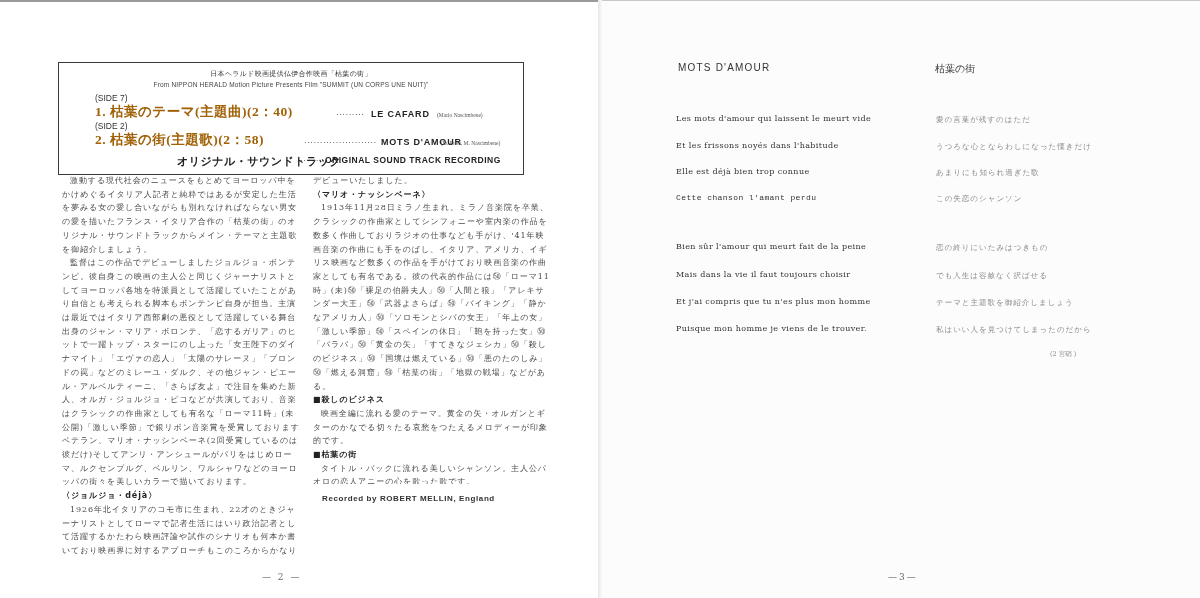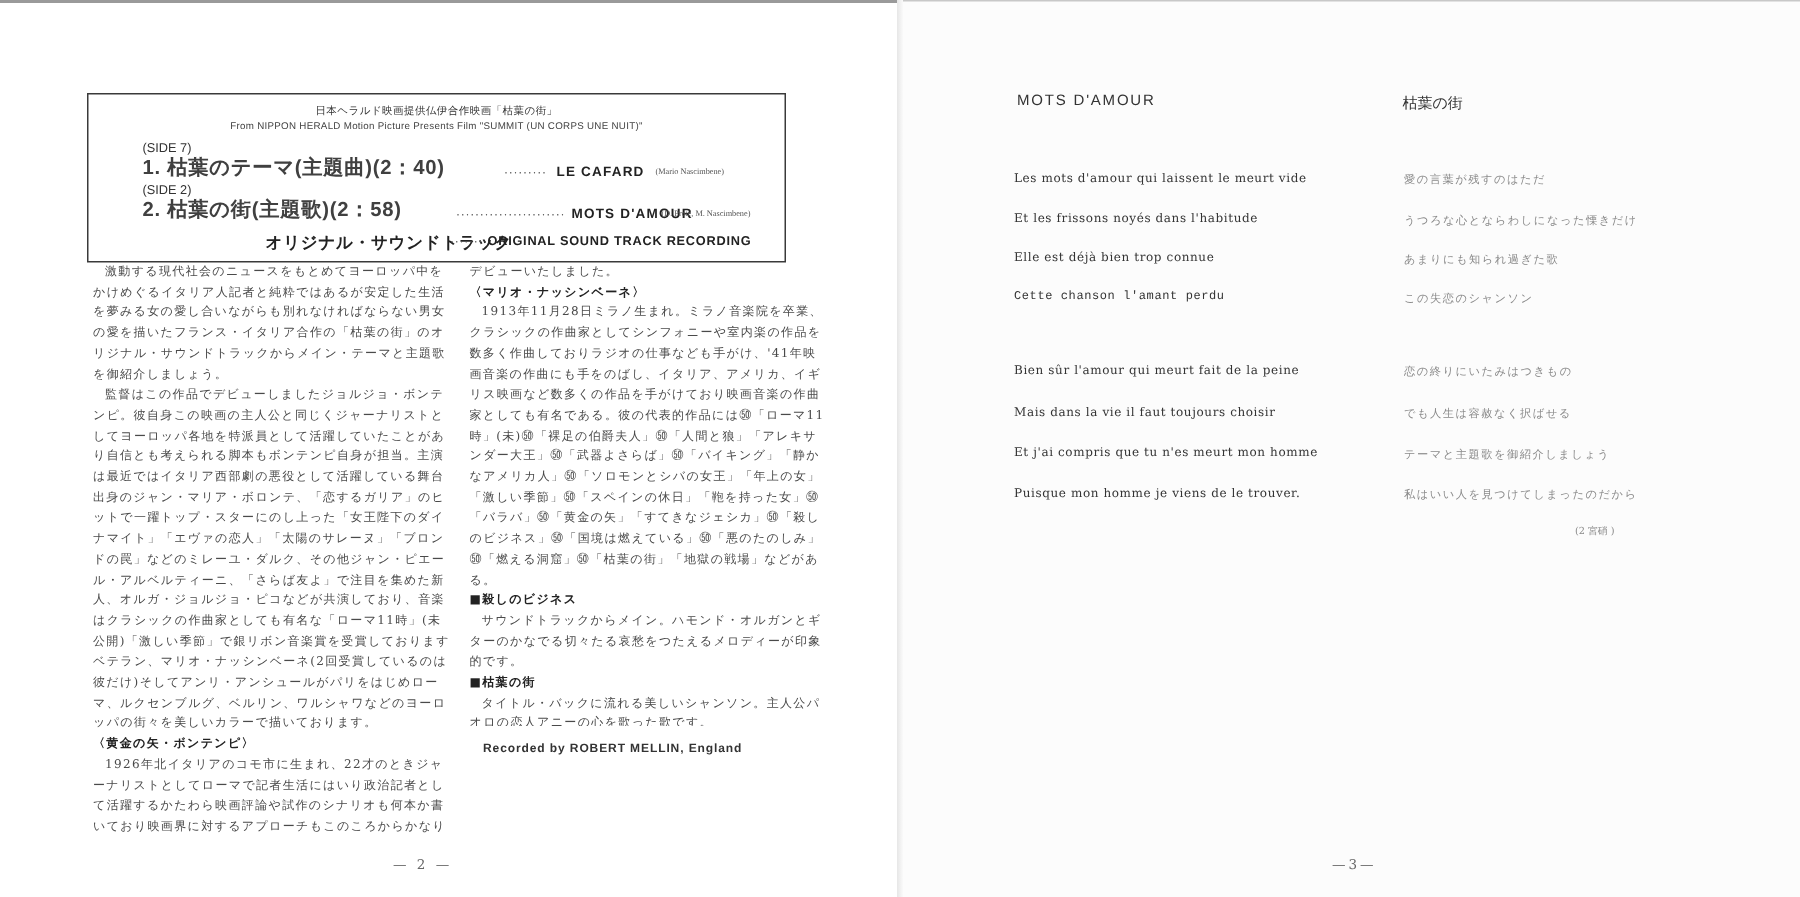--- a/index.html
+++ b/index.html
@@ -10,21 +10,21 @@
   .page-right { left:600px; width:600px; background:#fcfcfc; border-top:1px solid #c8c8c8; box-sizing:border-box; }
   .gutter { position:absolute; left:598px; top:0; width:4px; height:598px; background:linear-gradient(to right,#e6e6e6,#fafafa); }
 
   .credit-box { position:absolute; left:58px; top:46px; width:466px; height:113px;
                 border:1.5px solid #3a3a3a; box-sizing:border-box;margin-top:16px; }
   .box-hdr1 { position:absolute; left:0; right:0; top:6px; text-align:center; font-family:"DejaVu Sans",sans-serif;
               font-size:7px; color:#333; letter-spacing:0.3px; }
   .box-hdr2 { position:absolute; left:0; right:0; top:18px; text-align:center; font-family:"Liberation Sans",sans-serif;
               font-size:6.5px; color:#444; letter-spacing:0.2px; }
   .side-lbl { position:absolute; left:36px; font-family:"Liberation Sans",sans-serif; font-size:8.5px; color:#333; }
-  .track { position:absolute; left:36px; font-family:Liberation Sans, sans-serif; font-size:13.5px; font-weight:bold; color:#404040; letter-spacing:0.5px; white-space:nowrap; }
+  .track { position:absolute; left:36px; font-family:Liberation Serif, serif; font-size:13.5px; font-weight:bold; color:#a16207; letter-spacing:0.5px; white-space:nowrap; }
   .dots { position:absolute; font-family:"Liberation Sans",sans-serif; font-size:8px; color:#555; letter-spacing:0.5px; white-space:nowrap; }
   .fr-title { position:absolute; font-family:"Liberation Sans",sans-serif; font-size:9px; font-weight:bold; color:#222; letter-spacing:0.8px; white-space:nowrap; }
   .composer { position:absolute; font-family:"Liberation Serif",serif; font-size:5.5px; color:#555; white-space:nowrap; }
   .ost-jp { position:absolute; left:118px; top:91px; font-family:"DejaVu Sans",sans-serif; font-size:11px; font-weight:bold; color:#222; letter-spacing:0.5px; white-space:nowrap; }
 
   .col { position:absolute; font-size:8px; line-height:13.7px; color:#4a4a4a; letter-spacing:0.9px; }
   .col p { margin:0; text-indent:1em; }
   .col .head { font-family:"DejaVu Sans",sans-serif; font-weight:bold; color:#222; text-indent:0; font-size:8px; }
   .col .noind { text-indent:0; }
   .recorded { position:absolute; left:322px; top:494px; font-family:"Liberation Sans",sans-serif; font-size:8px; font-weight:bold; color:#333; letter-spacing:0.6px; white-space:nowrap; }
@@ -60,30 +60,30 @@
   <div class="composer" style="left:382px; top:77px;">(D. Prete, M. Nascimbene)</div>
 
   <div class="ost-jp">オリジナル・サウンドトラック</div>
   <div class="dots" style="left:241px; top:93px;">·········</div>
   <div class="fr-title" style="left:266px; top:92px; font-size:8.5px; letter-spacing:0.5px;">ORIGINAL SOUND TRACK RECORDING</div>
 </div>
 
 <div class="col" style="left:62px; top:174px; width:238px; height:385px; overflow:hidden;">
   <p>激動する現代社会のニュースをもとめてヨーロッパ中をかけめぐるイタリア人記者と純粋ではあるが安定した生活を夢みる女の愛し合いながらも別れなければならない男女の愛を描いたフランス・イタリア合作の「枯葉の街」のオリジナル・サウンドトラックからメイン・テーマと主題歌を御紹介しましょう。</p>
   <p>監督はこの作品でデビューしましたジョルジョ・ボンテンピ。彼自身この映画の主人公と同じくジャーナリストとしてヨーロッパ各地を特派員として活躍していたことがあり自信とも考えられる脚本もボンテンピ自身が担当。主演は最近ではイタリア西部劇の悪役として活躍している舞台出身のジャン・マリア・ボロンテ、「恋するガリア」のヒットで一躍トップ・スターにのし上った「女王陛下のダイナマイト」「エヴァの恋人」「太陽のサレーヌ」「ブロンドの罠」などのミレーユ・ダルク、その他ジャン・ピエール・アルベルティーニ、「さらば友よ」で注目を集めた新人、オルガ・ジョルジョ・ピコなどが共演しており、音楽はクラシックの作曲家としても有名な「ローマ11時」(未公開)「激しい季節」で銀リボン音楽賞を受賞しておりますベテラン、マリオ・ナッシンベーネ(2回受賞しているのは彼だけ)そしてアンリ・アンシュールがパリをはじめローマ、ルクセンブルグ、ベルリン、ワルシャワなどのヨーロッパの街々を美しいカラーで描いております。</p>
-  <p class="head">〈黄金の矢・ボンテンピ〉</p>
+  <p class="head">〈ジョルジョ・déjà〉</p>
   <p>1926年北イタリアのコモ市に生まれ、22才のときジャーナリストとしてローマで記者生活にはいり政治記者として活躍するかたわら映画評論や試作のシナリオも何本か書いており映画界に対するアプローチもこのころからかなり強力だったようです。そして34才のときイタリアのメッサジェロ紙の特派員として3年間パリに駐在、後にイタリアの代表的な週刊誌、"エウロペオ"や"エポカ"の特派記者としてパリを中心にヨーロッパ各地で活躍。'68年43才のときジャーナリストとして彼自身の体験をもとに激変する社会の中で生きる男女の愛を描いてみようと決心この「枯葉の街」を製作、映画監督として</p>
 </div>
 
 <div class="col" style="left:313px; top:174px; width:240px; height:310px; overflow:hidden;">
   <p class="noind">デビューいたしました。</p>
   <p class="head">〈マリオ・ナッシンベーネ〉</p>
   <p>1913年11月28日ミラノ生まれ。ミラノ音楽院を卒業、クラシックの作曲家としてシンフォニーや室内楽の作品を数多く作曲しておりラジオの仕事なども手がけ、'41年映画音楽の作曲にも手をのばし、イタリア、アメリカ、イギリス映画など数多くの作品を手がけており映画音楽の作曲家としても有名である。彼の代表的作品には㊿「ローマ11時」(未)㊿「裸足の伯爵夫人」㊿「人間と狼」「アレキサンダー大王」㊿「武器よさらば」㊿「バイキング」「静かなアメリカ人」㊿「ソロモンとシバの女王」「年上の女」「激しい季節」㊿「スペインの休日」「鞄を持った女」㊿「バラバ」㊿「黄金の矢」「すてきなジェシカ」㊿「殺しのビジネス」㊿「国境は燃えている」㊿「悪のたのしみ」㊿「燃える洞窟」㊿「枯葉の街」「地獄の戦場」などがある。</p>
   <p class="head">■殺しのビジネス</p>
-  <p>サウンドトラックからメイン。ハモンド・オルガンとギターのかなでる切々たる哀愁をつたえるメロディーが印象的です。</p>
+  <p>映画全編に流れる愛のテーマ。黄金の矢・オルガンとギターのかなでる切々たる哀愁をつたえるメロディーが印象的です。</p>
   <p class="head">■枯葉の街</p>
   <p>タイトル・バックに流れる美しいシャンソン。主人公パオロの恋人アニーの心を歌った歌です。</p>
 
 </div>
 
 <div class="recorded">Recorded by ROBERT MELLIN, England</div>
 <div class="pnum" style="left:262px; top:572px;">— 2 —</div>
 
 <div class="song-title">MOTS  D'AMOUR</div>
 <div class="song-title-jp">枯葉の街</div>
@@ -94,19 +94,19 @@
 <div class="lyric-jp" style="top:142px;">うつろな心とならわしになった慄きだけ</div>
 <div class="lyric-fr" style="top:167px;">Elle est déjà bien trop connue</div>
 <div class="lyric-jp" style="top:168px;">あまりにも知られ過ぎた歌</div>
 <div class="lyric-fr" style="top:193px;font-family:Liberation Mono, monospace;">Cette chanson l'amant perdu</div>
 <div class="lyric-jp" style="top:194px;">この失恋のシャンソン</div>
 
 <div class="lyric-fr" style="top:242px;">Bien sûr l'amour qui meurt fait de la peine</div>
 <div class="lyric-jp" style="top:243px;">恋の終りにいたみはつきもの</div>
 <div class="lyric-fr" style="top:270px;">Mais dans la vie il faut toujours choisir</div>
 <div class="lyric-jp" style="top:271px;">でも人生は容赦なく択ばせる</div>
-<div class="lyric-fr" style="top:297px;">Et j'ai compris que tu n'es meurt mon homme</div>
+<div class="lyric-fr" style="top:297px;">Et j'ai compris que tu n'es plus mon homme</div>
 <div class="lyric-jp" style="top:298px;">テーマと主題歌を御紹介しましょう</div>
 <div class="lyric-fr" style="top:324px;">Puisque mon homme je viens de le trouver.</div>
 <div class="lyric-jp" style="top:325px;">私はいい人を見つけてしまったのだから</div>
 
 <div class="translator">(2 宮硝 )</div>
 <div class="pnum" style="left:888px; top:572px;">—3—</div>
 
 </body></html>

